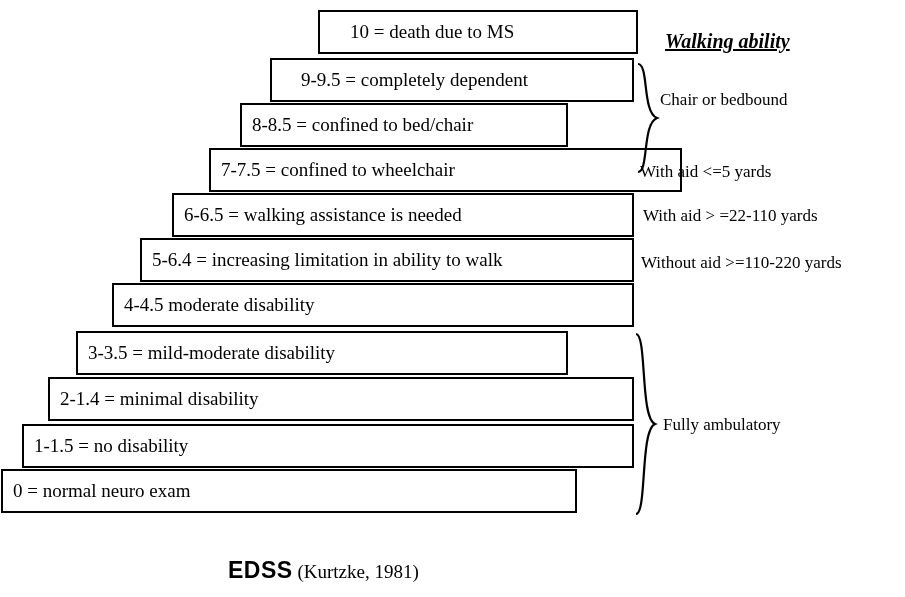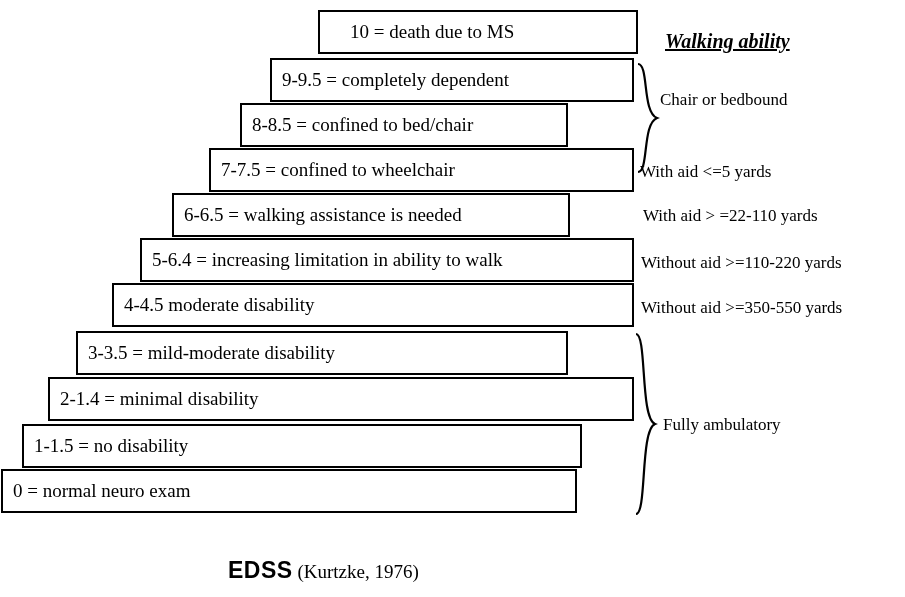--- a/index.html
+++ b/index.html
@@ -82,45 +82,45 @@
 </head>
 <body>
 
 <div id="stage">
 
   <div class="heading" style="left:665px; top:30px;">Walking ability</div>
 
   <div class="step" style="left:318px; top:10px; width:320px;padding-left:20px;">
     <span class="step-label">10 = death due to MS</span>
   </div>
-  <div class="step" style="left:270px; top:58px; width:364px;">
+  <div class="step" style="left:270px; top:58px; width:364px;padding-left:19px;">
     <span class="step-label">9-9.5 = completely dependent</span>
   </div>
   <div class="step" style="left:240px; top:103px; width:328px;">
     <span class="step-label">8-8.5 = confined to bed/chair</span>
   </div>
-  <div class="step" style="left:209px; top:148px; width:425px;">
+  <div class="step" style="left:209px; top:148px; width:473px;">
     <span class="step-label">7-7.5 = confined to wheelchair</span>
   </div>
-  <div class="step" style="left:172px; top:193px; width:398px;">
+  <div class="step" style="left:172px; top:193px; width:462px;">
     <span class="step-label">6-6.5 = walking assistance is needed</span>
   </div>
   <div class="step" style="left:140px; top:238px; width:494px;">
     <span class="step-label">5-6.4 = increasing limitation in ability to walk</span>
   </div>
   <div class="step" style="left:112px; top:283px; width:522px;">
     <span class="step-label">4-4.5 moderate disability</span>
   </div>
   <div class="step" style="left:76px; top:331px; width:492px;">
     <span class="step-label">3-3.5 = mild-moderate disability</span>
   </div>
   <div class="step" style="left:48px; top:377px; width:586px;">
     <span class="step-label">2-1.4 = minimal disability</span>
   </div>
-  <div class="step" style="left:22px; top:424px; width:560px;">
+  <div class="step" style="left:22px; top:424px; width:612px;">
     <span class="step-label">1-1.5 = no disability</span>
   </div>
   <div class="step" style="left:1px; top:469px; width:576px;">
     <span class="step-label">0 = normal neuro exam</span>
   </div>
 
   <div class="brace" style="left:636px; top:62px;">
     <svg width="24" height="112" viewBox="0 0 24 112">
       <path d="M2 2 C 13 2, 6 50, 21 56 C 6 62, 13 110, 2 110" fill="none" stroke="#000000" stroke-width="2.2"></path>
     </svg>
@@ -128,20 +128,19 @@
   <div class="brace" style="left:634px; top:332px;">
     <svg width="24" height="184" viewBox="0 0 24 184">
       <path d="M2 2 C 13 2, 6 86, 21 92 C 6 98, 13 182, 2 182" fill="none" stroke="#000000" stroke-width="2.2"></path>
     </svg>
   </div>
 
   <div class="side-note" style="left:660px; top:90px;">Chair or bedbound</div>
   <div class="side-note" style="left:640px; top:162px;">With aid &lt;=5 yards</div>
   <div class="side-note" style="left:643px; top:206px;">With aid &gt; =22-110 yards</div>
   <div class="side-note" style="left:641px; top:253px;">Without aid &gt;=110-220 yards</div>
-  <div class="side-note" style="left:641px; top:298px;">Without aid &gt;=350-550 yards</div>
   <div class="side-note" style="left:663px; top:415px;">Fully ambulatory</div>
 
   <div class="footer" style="left:228px; top:557px;">
-    <span class="footer-main">EDSS</span><span class="footer-sub"> (Kurtzke, 1976)</span>
+    <span class="footer-main">EDSS</span><span class="footer-sub"> (Kurtzke, 1981)</span>
   </div>
 
 </div>
 
 </body></html>

